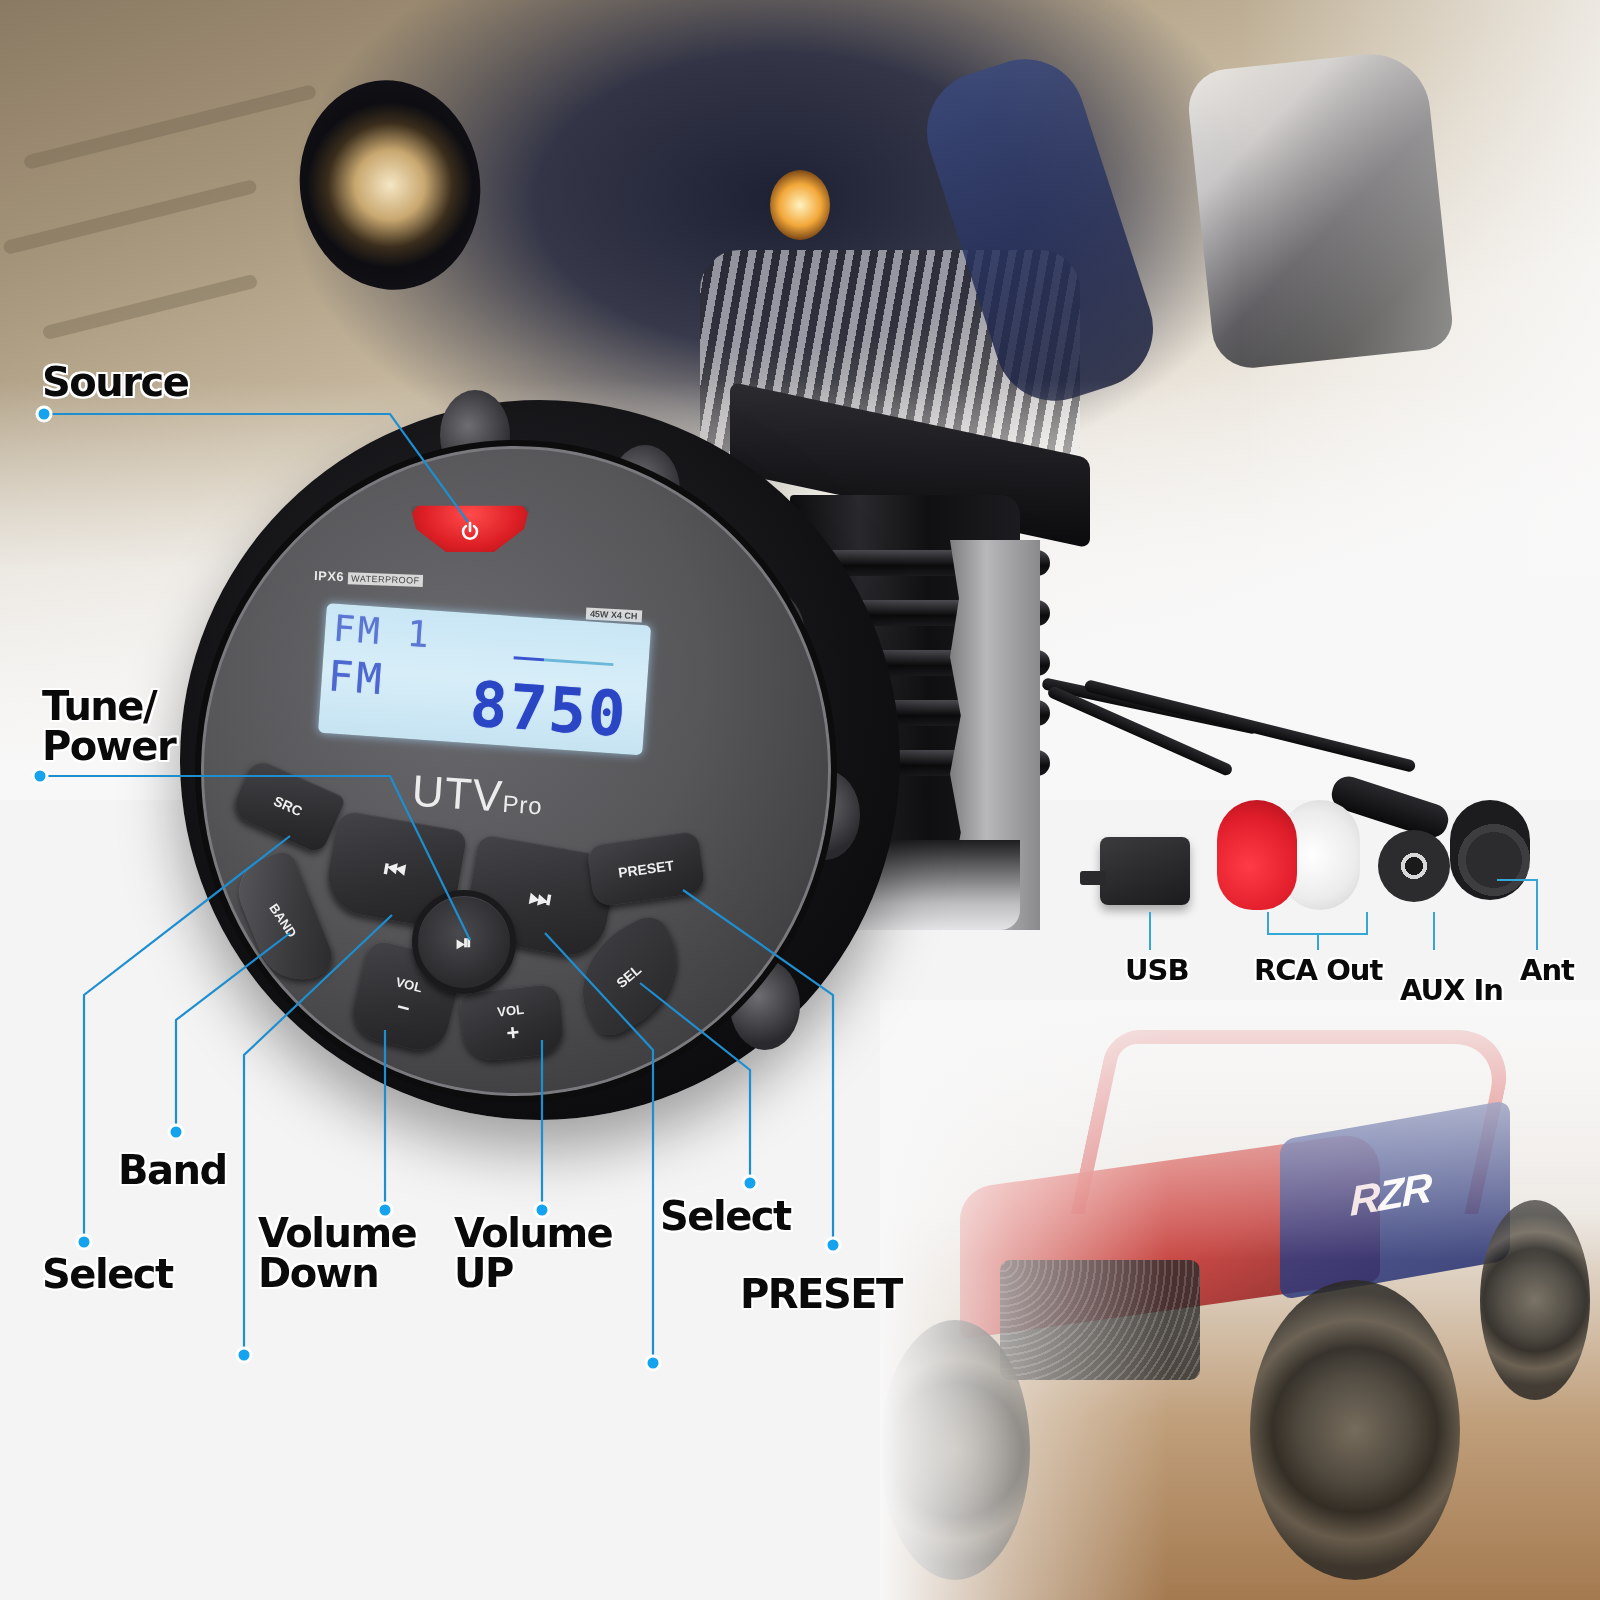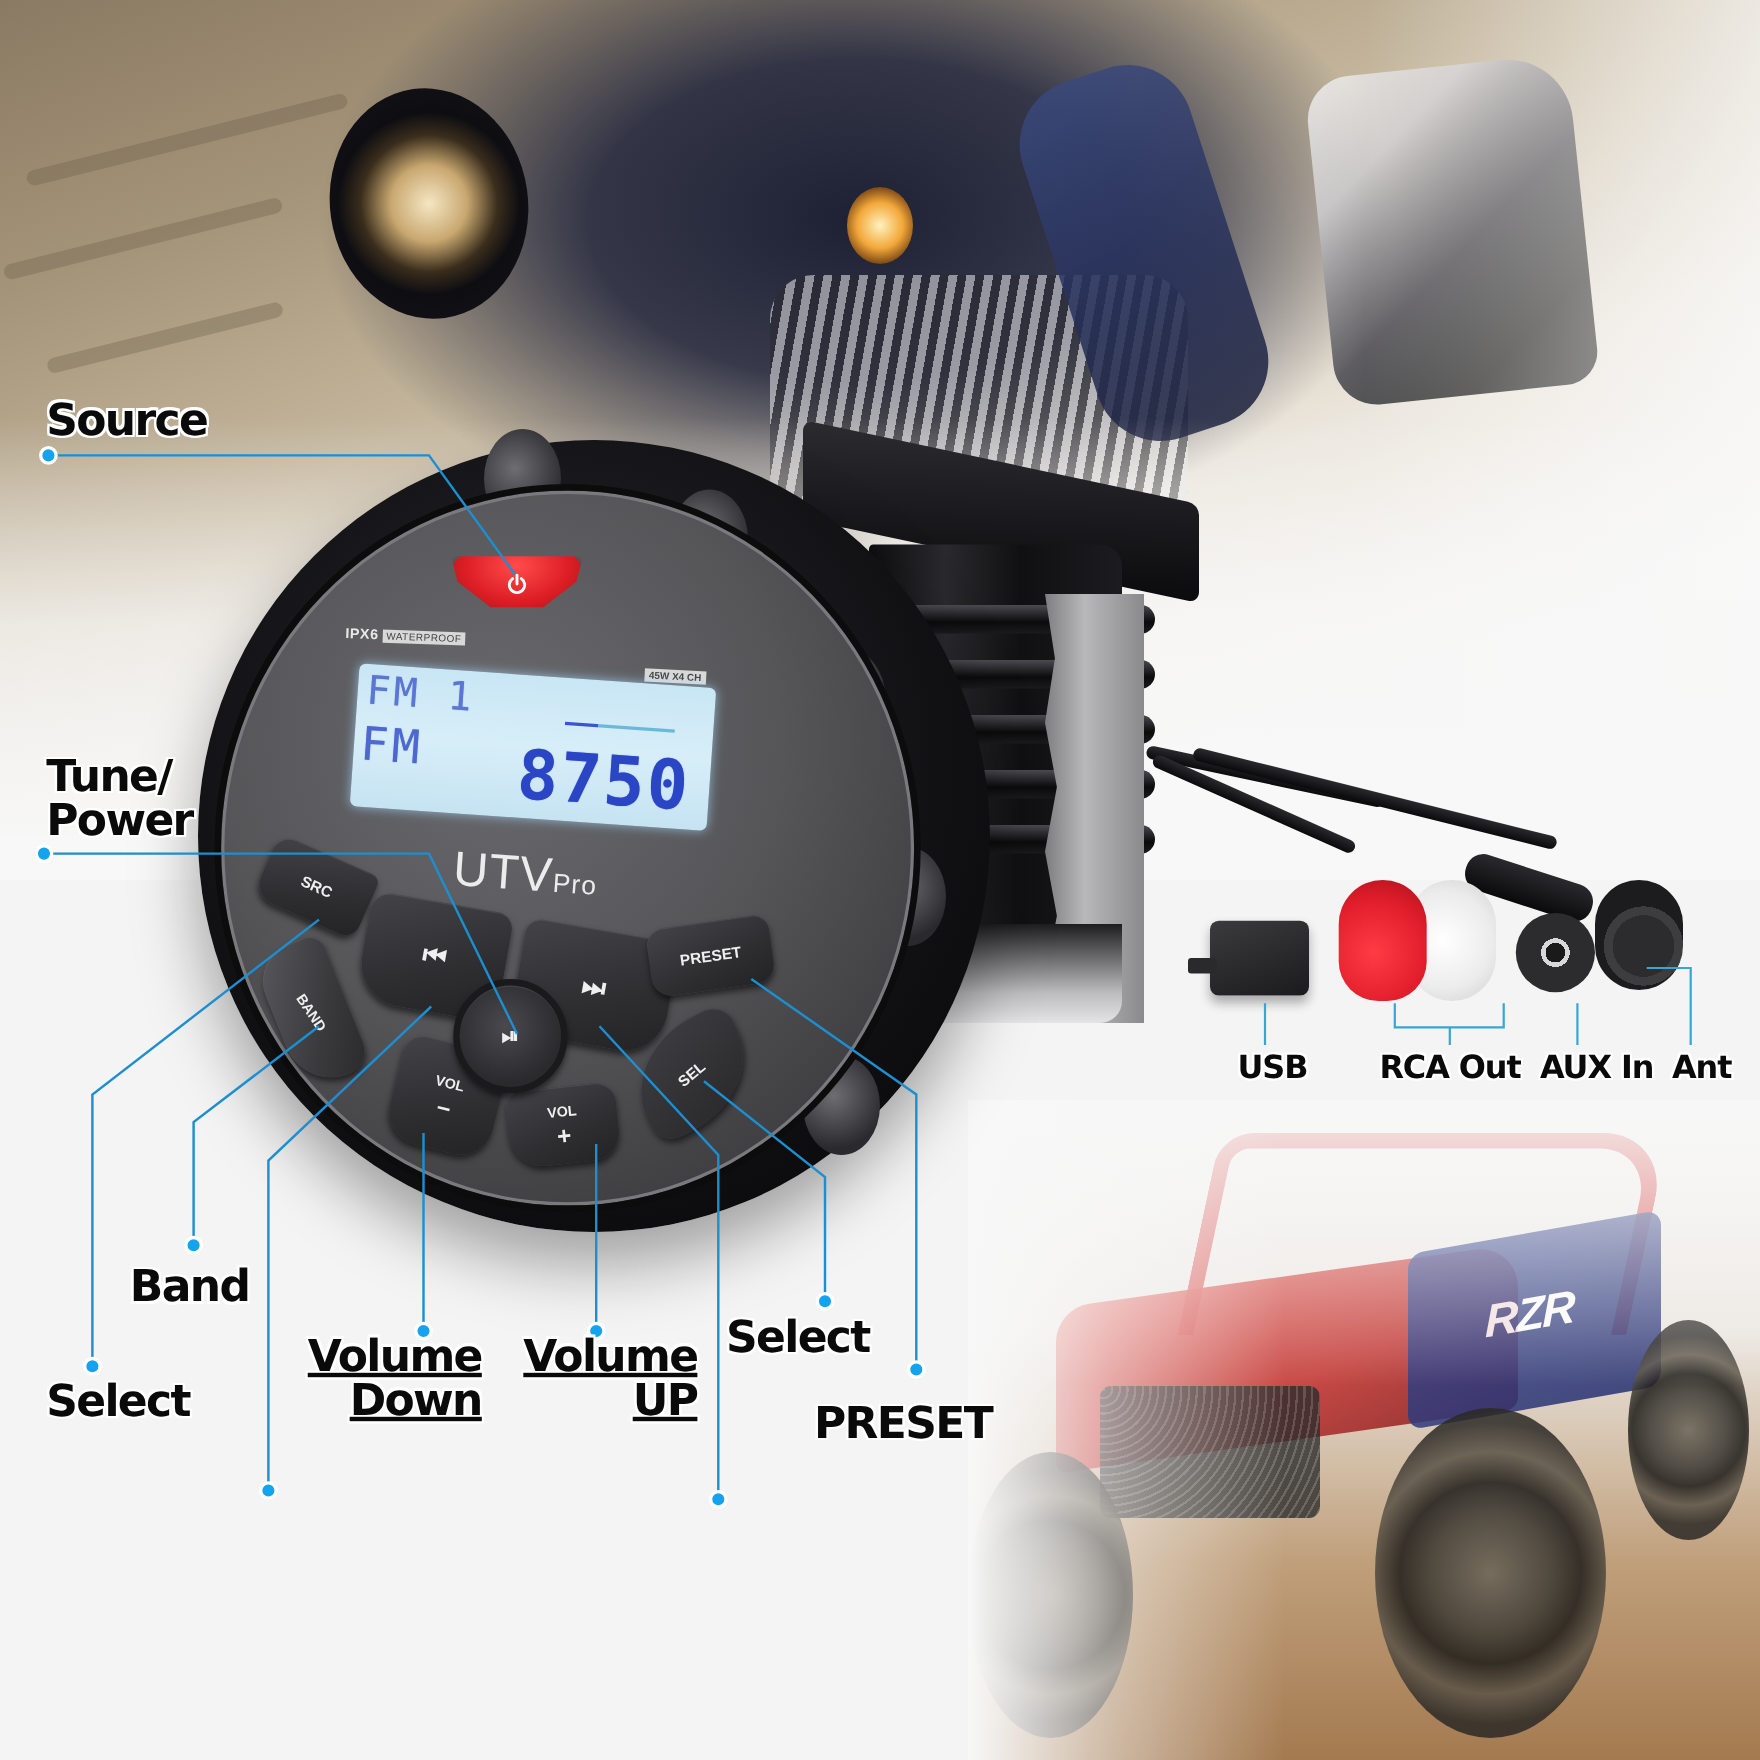--- a/index.html
+++ b/index.html
@@ -123,21 +123,21 @@
     background:radial-gradient(circle,#1a1a1a 0 9px,#d8d8d8 9px 13px,#2c2c2e 13px 100%);}
   .conn-ant{position:absolute;left:1450px;top:800px;width:80px;height:100px;border-radius:40px;
     background:radial-gradient(circle at 55% 60%,#2c2c2e 0 28px,#3d3d40 28px 36px,#1c1c1e 36px);}
 
   
   .lines{position:absolute;left:0;top:0;width:1600px;height:1600px;pointer-events:none;z-index:5;}
   .label{position:absolute;font-family:"DejaVu Sans","Liberation Sans",sans-serif;font-weight:bold;color:#0a0a0a;
     font-size:40px;line-height:40px;letter-spacing:-1.5px;z-index:6;
     text-shadow:2px 0 #fff,-2px 0 #fff,0 2px #fff,0 -2px #fff,2px 2px #fff,-2px -2px #fff,2px -2px #fff,-2px 2px #fff;}
   .label.sm{font-size:29px;line-height:30px;letter-spacing:-1px;}
-  .label.c{text-align:right;text-decoration:underline;}
+  .label.c{text-align:left;}
 </style>
 </head>
 <body>
 
 <div class="stage">
 
   <div class="bg-top">
     <div class="streak" style="left:20px;top:120px;width:300px;"></div>
     <div class="streak" style="left:0;top:210px;width:260px;"></div>
     <div class="streak" style="left:40px;top:300px;width:220px;"></div>
@@ -306,16 +306,16 @@
   </div>
   <div class="label c" style="left:454px;top:1213px;width:180px;">
     <div>Volume</div>
     <div>UP</div>
   </div>
   <div class="label" style="left:660px;top:1196px;">Select</div>
   <div class="label" style="left:740px;top:1274px;">PRESET</div>
 
   <div class="label sm" style="left:1125px;top:955px;">USB</div>
   <div class="label sm" style="left:1254px;top:955px;">RCA Out</div>
-  <div class="label sm" style="left:1400px;top:955px;">AUX In</div>
+  <div class="label sm" style="left:1400px;top:975px;">AUX In</div>
   <div class="label sm" style="left:1520px;top:955px;">Ant</div>
 
 </div>
 
 </body></html>

